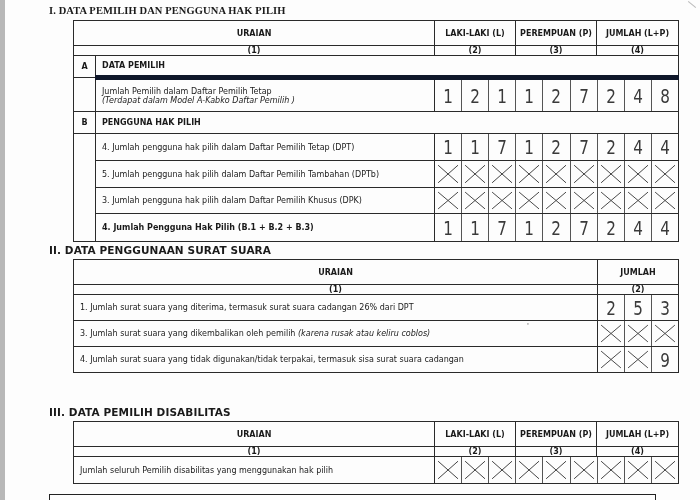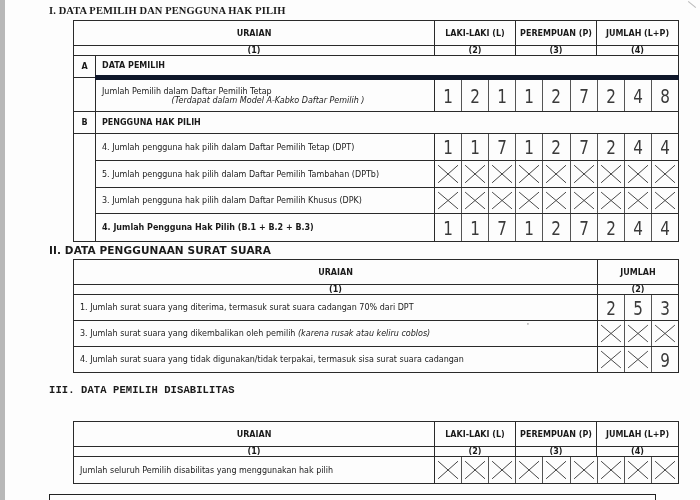--- a/index.html
+++ b/index.html
@@ -11,21 +11,21 @@
   }
   .left-strip { position: absolute; left: 0; top: 0; width: 5px; height: 500px; background: #b8b8b8; }
   .sec-title { position: absolute; left: 49px; font-weight: bold; font-size: 10.5px; letter-spacing: 0.1px; }
   table.form { position: absolute; left: 49px; width: 605px; border-collapse: collapse; table-layout: fixed; }
   table.form td { border: 1px solid #2a2a2a; padding: 0; font-size: 8px; vertical-align: middle; }
   table.form { border: 1.5px solid #222; margin-left: 24px; }
   .hdr { font-weight: bold; text-align: center; font-size: 8px; }
   .num { text-align: center; font-size: 6px; font-weight: bold; }
   .txt { padding-left: 6px !important; }
   .bold { font-weight: bold; }
-  .it { font-style: italic; text-align: center; }
+  .it { font-style: italic; }
   .letter { text-align: center; font-weight: bold; }
   .cells { display: flex; height: 100%; }
   .cell { flex: 1; border-left: 1px solid #555; position: relative; display: flex; align-items: center; justify-content: center;
           font-family: "DejaVu Sans", sans-serif; font-weight: 200; font-size: 19px; color: #3a3a3a; }
   .cell:first-child { border-left: none; }
   .cell svg { position: absolute; left: 2px; top: 2px; width: calc(100% - 4px); height: calc(100% - 4px); }
   .hw { transform: scaleX(0.8); font-weight: normal; }
   .bottom-box { position: absolute; left: 49px; top: 494px; width: 605px; height: 10px; border: 1.5px solid #222; border-bottom: none; }
   .stray { position: absolute; left: 527px; top: 322px; font-size: 7px; color: #444; }
   .corner-mark { position: absolute; left: 687px; top: 4px; width: 10px; height: 1px; background: #bbb; transform: rotate(40deg); }
@@ -289,21 +289,21 @@
   <tbody>
       <tr style="height:25px">
     <td class="hdr">URAIAN</td>
     <td class="hdr">JUMLAH</td>
   </tr>
   <tr style="height:9px">
     <td class="num">(1)</td>
     <td class="num">(2)</td>
   </tr>
   <tr style="height:25px">
-    <td class="txt">1. Jumlah surat suara yang diterima, termasuk surat suara cadangan 70% dari DPT</td>
+    <td class="txt">1. Jumlah surat suara yang diterima, termasuk surat suara cadangan 26% dari DPT</td>
     <td style="height:25px">
           <div class="cells">
             <div class="cell">
               <span class="hw">2</span>
             </div>
             <div class="cell">
               <span class="hw">5</span>
             </div>
             <div class="cell">
               <span class="hw">3</span>
@@ -350,21 +350,21 @@
             <div class="cell">
               <span class="hw">9</span>
             </div>
           </div>
         </td>
   </tr>
 </tbody>
   </table>
 <div class="stray">'</div>
 
-<div class="sec-title" style="top:384px;font-family:Liberation Mono, monospace;">III. DATA PEMILIH DISABILITAS</div>
+<div class="sec-title" style="top:406px;">III. DATA PEMILIH DISABILITAS</div>
 <table class="form" style="top:421px;">
   <colgroup>
       <col style="width:361px">
       <col style="width:81px">
       <col style="width:81px">
       <col style="width:82px">
     </colgroup>
   <tbody>
       <tr style="height:25px">
     <td class="hdr">URAIAN</td>

